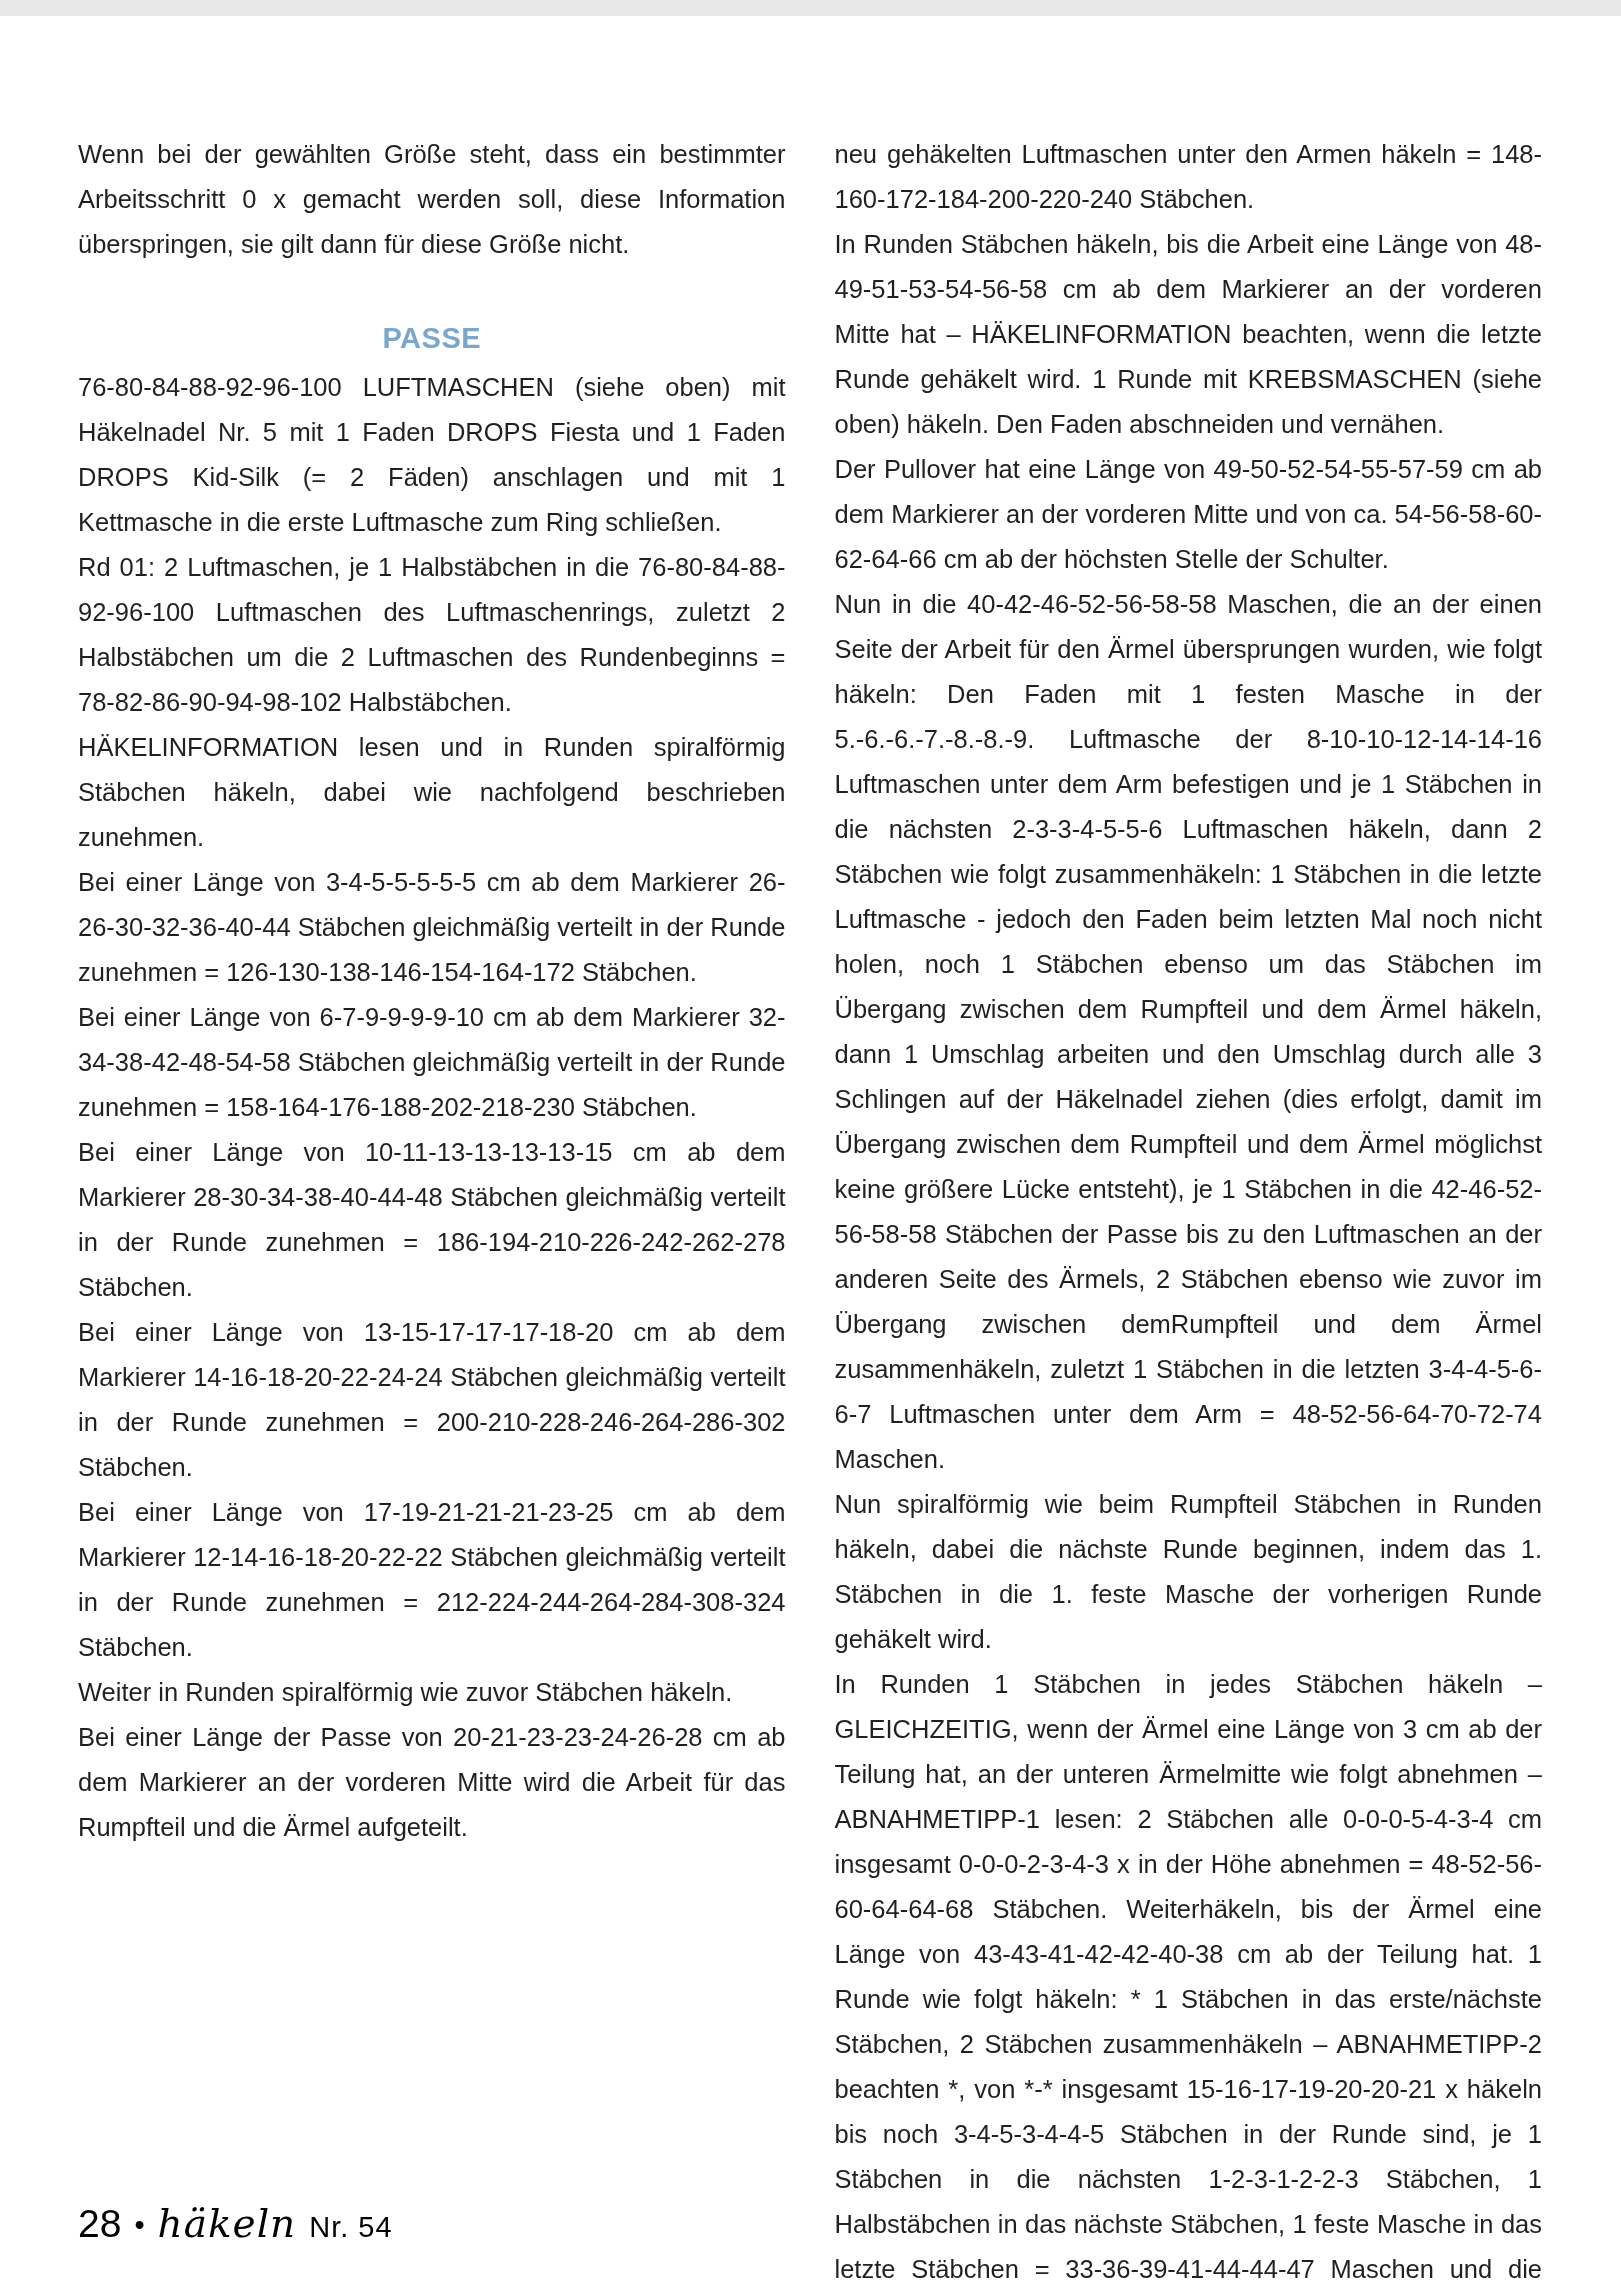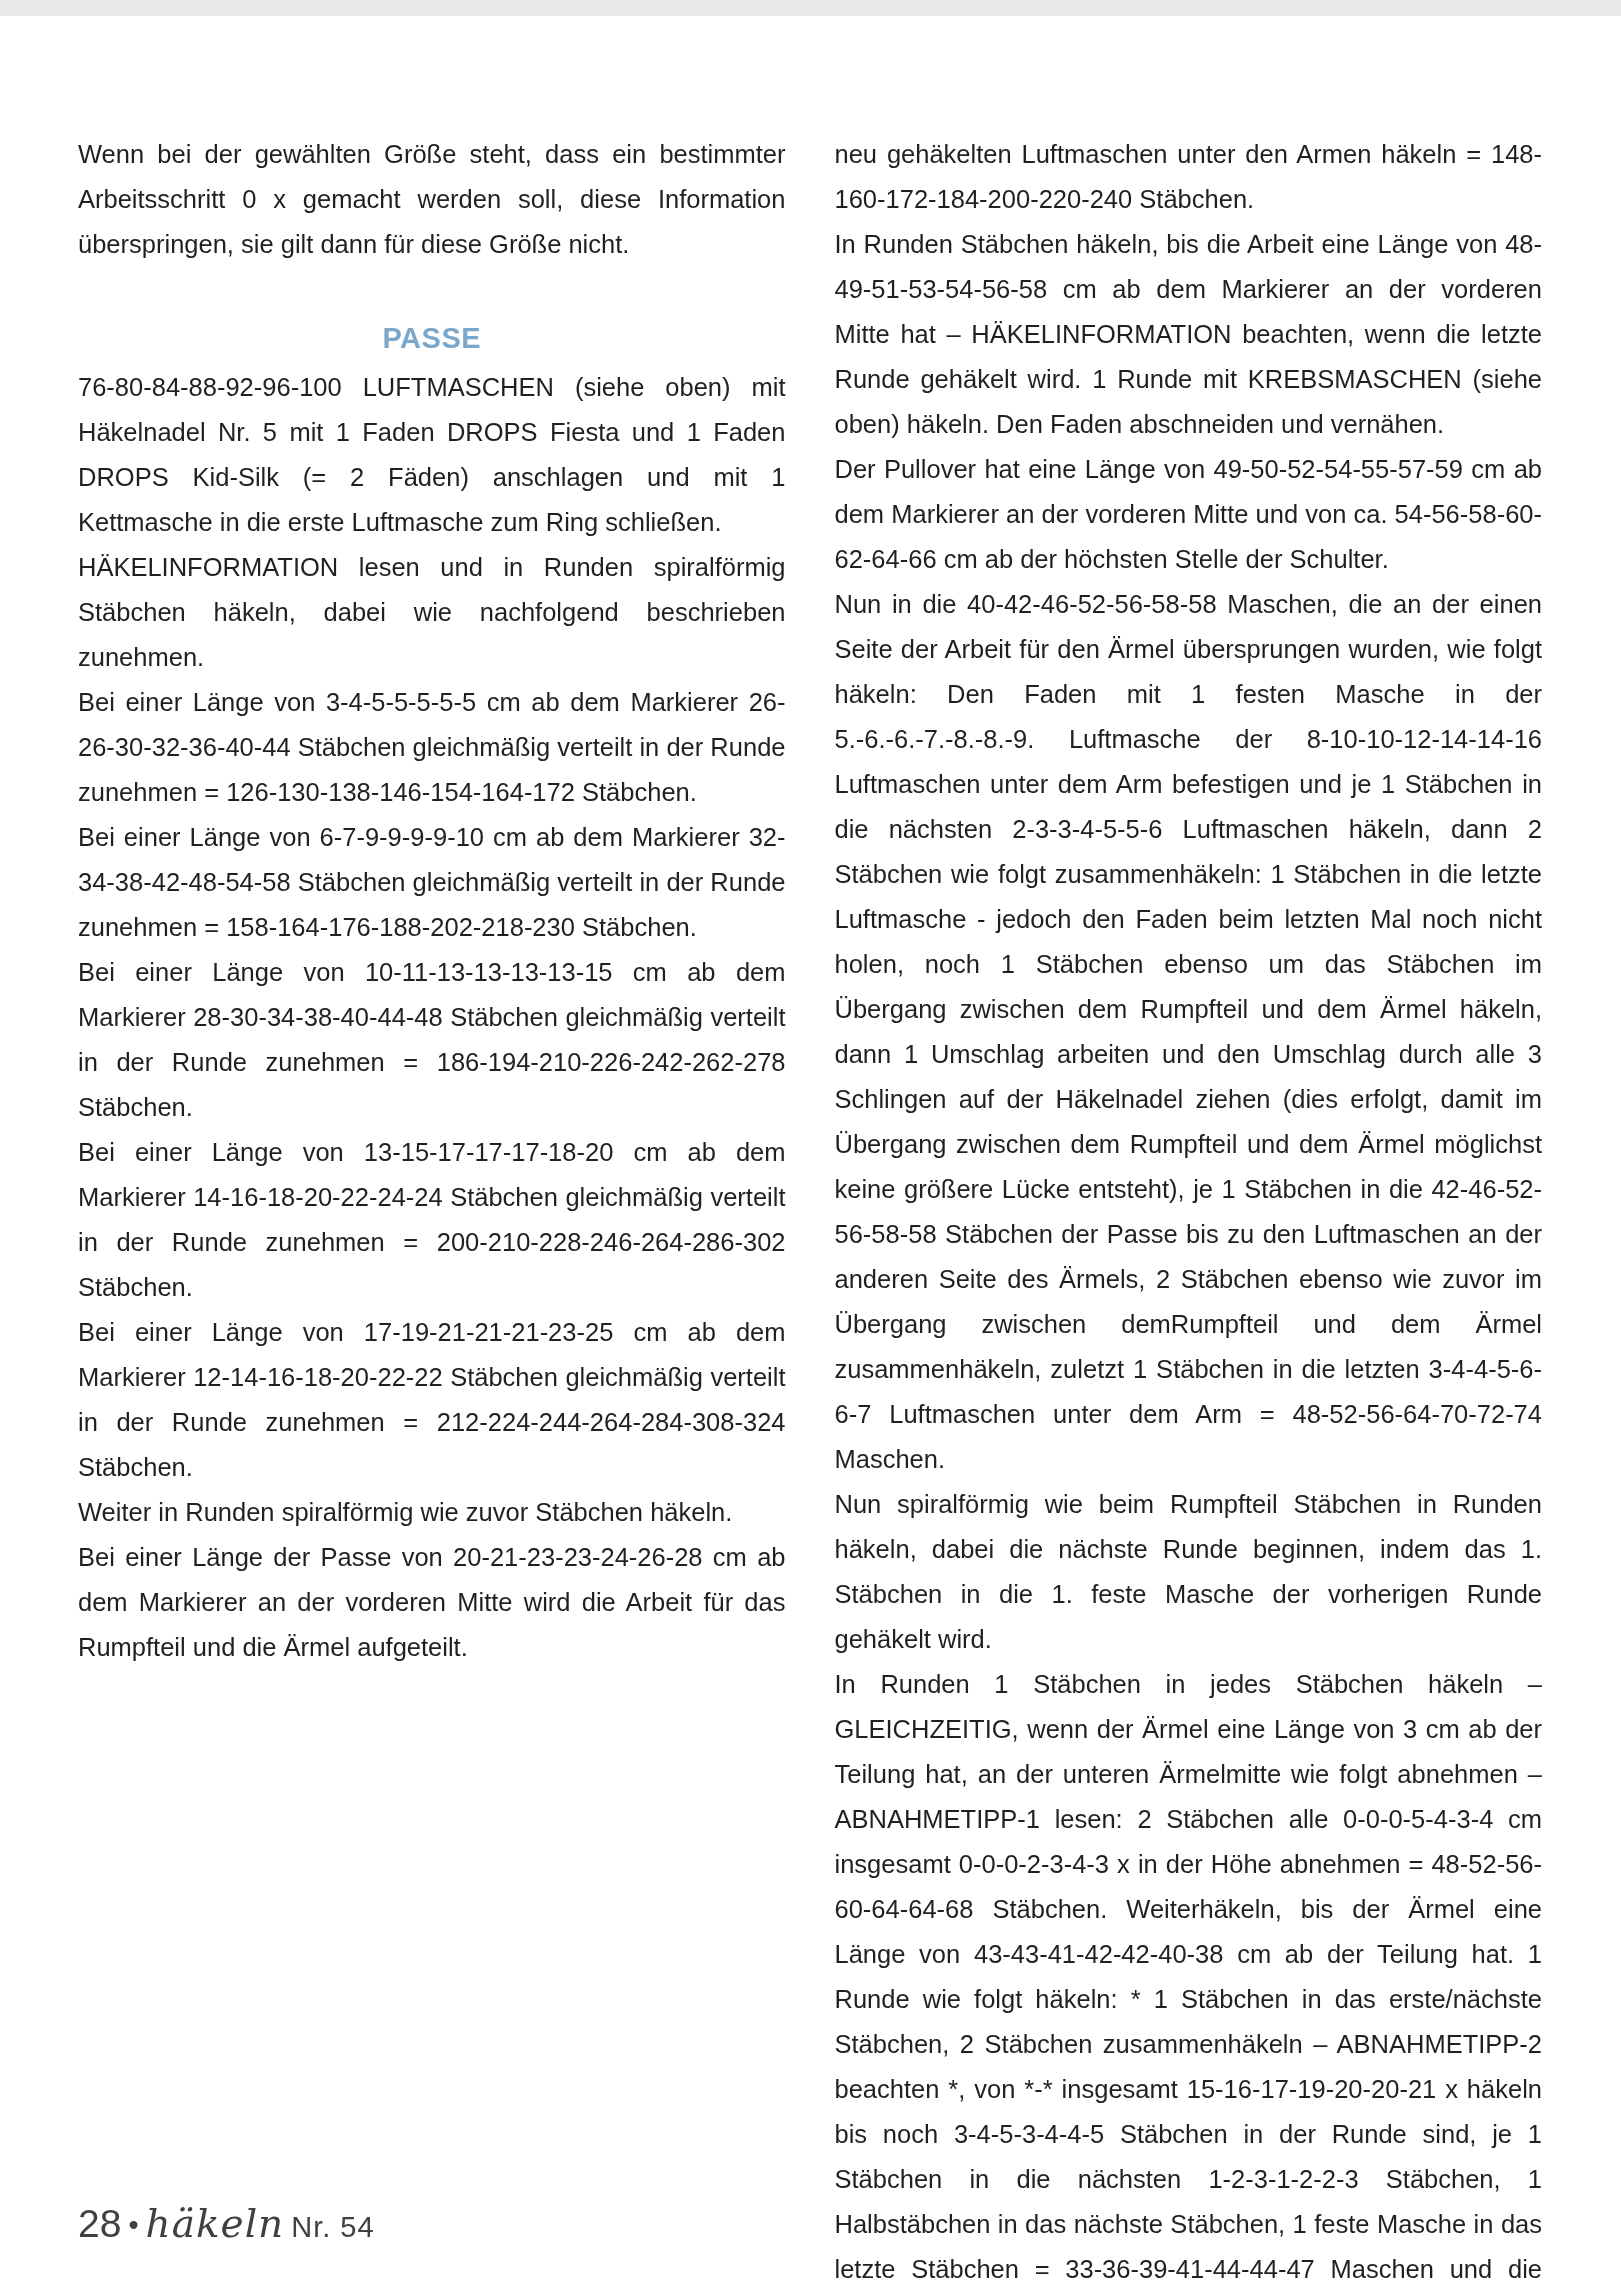--- a/index.html
+++ b/index.html
@@ -34,22 +34,22 @@
     letter-spacing:0.5px;
     margin:53px 0 7.8px 0;
     text-align:center;
   }
   .column > .heading:first-child{margin-top:0;}
   .footer{
     position:absolute;
     left:78px;bottom:65px;
     display:flex;
     align-items:baseline;
-    gap:7px;
-    color:#404040;
+    gap:13px;
+    color:#000000;
   }
   .footer .page-number{font-size:39px;line-height:39px;}
   .footer .bullet{font-size:29px;line-height:29px;position:relative;top:-2px;}
   .footer .magazine{
     font-family:"DejaVu Serif", serif;
     font-style:italic;
     font-weight:400;
     font-size:39px;line-height:39px;
     letter-spacing:1px;
   }
@@ -58,20 +58,21 @@
 </head>
 <body>
 
 <div class="page">
 
   <div class="content">
     <div class="column">
         <p class="para">Wenn bei der gewählten Größe steht, dass ein bestimmter Arbeitsschritt 0 x gemacht werden soll, diese Information überspringen, sie gilt dann für diese Größe nicht.</p>
         <h2 class="heading">PASSE</h2>
         <p class="para">76-80-84-88-92-96-100 LUFTMASCHEN (siehe oben) mit Häkelnadel Nr. 5 mit 1 Faden DROPS Fiesta und 1 Faden DROPS Kid-Silk (= 2 Fäden) anschlagen und mit 1 Kettmasche in die erste Luftmasche zum Ring schließen.</p>
+        <p class="para">Rd 01: 2 Luftmaschen, je 1 Halbstäbchen in die 76-80-84-88-92-96-100 Luftmaschen des Luftmaschenrings, zuletzt 2 Halbstäbchen um die 2 Luftmaschen des Rundenbeginns = 78-82-86-90-94-98-102 Halbstäbchen.</p>
         <p class="para">HÄKELINFORMATION lesen und in Runden spiralförmig Stäbchen häkeln, dabei wie nachfolgend beschrieben zunehmen.</p>
         <p class="para">Bei einer Länge von 3-4-5-5-5-5-5 cm ab dem Markierer 26-26-30-32-36-40-44 Stäbchen gleichmäßig verteilt in der Runde zunehmen = 126-130-138-146-154-164-172 Stäbchen.</p>
         <p class="para">Bei einer Länge von 6-7-9-9-9-9-10 cm ab dem Markierer 32-34-38-42-48-54-58 Stäbchen gleichmäßig verteilt in der Runde zunehmen = 158-164-176-188-202-218-230 Stäbchen.</p>
         <p class="para">Bei einer Länge von 10-11-13-13-13-13-15 cm ab dem Markierer 28-30-34-38-40-44-48 Stäbchen gleichmäßig verteilt in der Runde zunehmen = 186-194-210-226-242-262-278 Stäbchen.</p>
         <p class="para">Bei einer Länge von 13-15-17-17-17-18-20 cm ab dem Markierer 14-16-18-20-22-24-24 Stäbchen gleichmäßig verteilt in der Runde zunehmen = 200-210-228-246-264-286-302 Stäbchen.</p>
         <p class="para">Bei einer Länge von 17-19-21-21-21-23-25 cm ab dem Markierer 12-14-16-18-20-22-22 Stäbchen gleichmäßig verteilt in der Runde zunehmen = 212-224-244-264-284-308-324 Stäbchen.</p>
         <p class="para">Weiter in Runden spiralförmig wie zuvor Stäbchen häkeln.</p>
         <p class="para">Bei einer Länge der Passe von 20-21-23-23-24-26-28 cm ab dem Markierer an der vorderen Mitte wird die Arbeit für das Rumpfteil und die Ärmel aufgeteilt.</p>
       </div>
     <div class="column">

